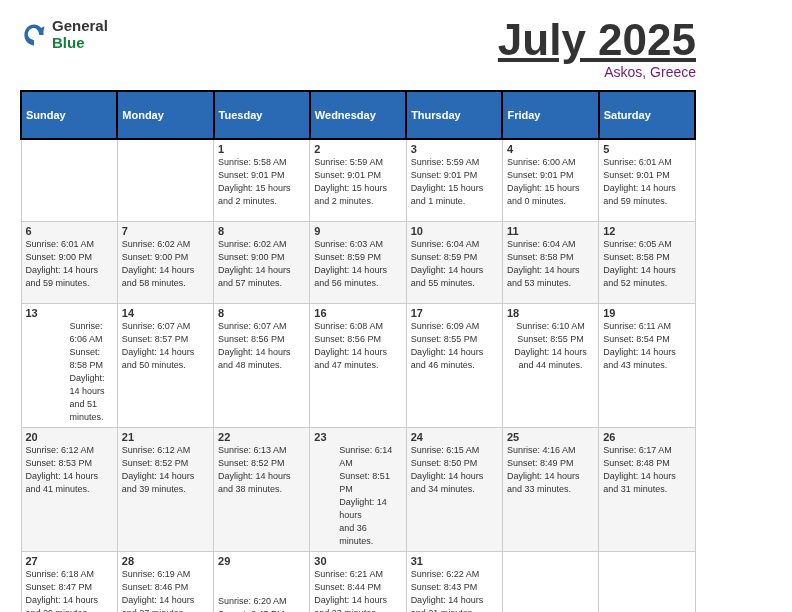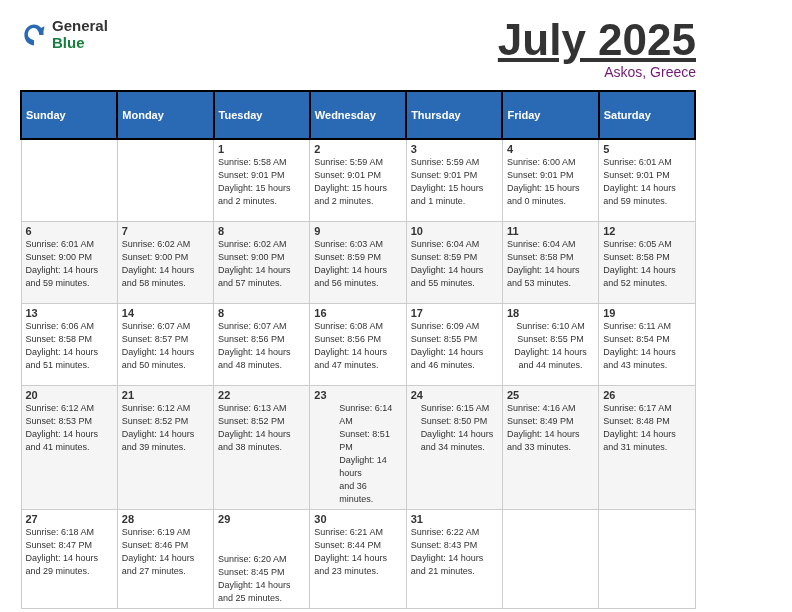--- a/index.html
+++ b/index.html
@@ -223,21 +223,21 @@
             <span class="day-number">12</span>
             <div class="day-info" style="white-space: pre-line;">Sunrise: 6:05 AM
 Sunset: 8:58 PM
 Daylight: 14 hours
 and 52 minutes.</div>
           </td>
         </tr>
         <tr>
           <td>
             <span class="day-number">13</span>
-            <div class="day-info" style="white-space: pre-line;">Sunrise: 6:06 AM
+            <div class="day-info" style="white-space: pre-line; margin-left: 44px;">Sunrise: 6:06 AM
 Sunset: 8:58 PM
 Daylight: 14 hours
 and 51 minutes.</div>
           </td>
           <td>
             <span class="day-number">14</span>
             <div class="day-info" style="white-space: pre-line;">Sunrise: 6:07 AM
 Sunset: 8:57 PM
 Daylight: 14 hours
 and 50 minutes.</div>
@@ -302,21 +302,21 @@
           </td>
           <td>
             <span class="day-number">23</span>
             <div class="day-info" style="white-space: pre-line; margin-left: 25px;">Sunrise: 6:14 AM
 Sunset: 8:51 PM
 Daylight: 14 hours
 and 36 minutes.</div>
           </td>
           <td>
             <span class="day-number">24</span>
-            <div class="day-info" style="white-space: pre-line; margin-left: 10px;">Sunrise: 6:15 AM
+            <div class="day-info" style="white-space: pre-line;">Sunrise: 6:15 AM
 Sunset: 8:50 PM
 Daylight: 14 hours
 and 34 minutes.</div>
           </td>
           <td>
             <span class="day-number">25</span>
             <div class="day-info" style="white-space: pre-line;">Sunrise: 4:16 AM
 Sunset: 8:49 PM
 Daylight: 14 hours
 and 33 minutes.</div>

